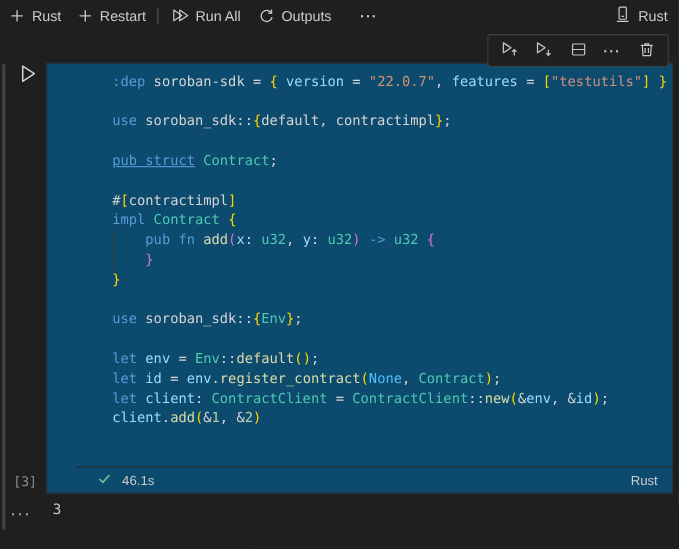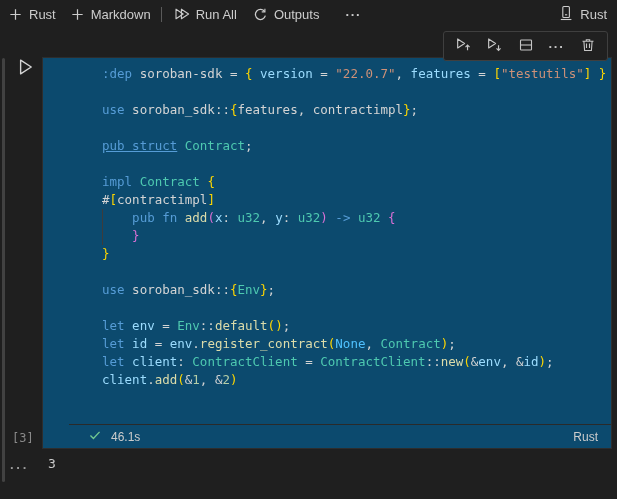--- a/index.html
+++ b/index.html
@@ -61,21 +61,21 @@
         </svg>
       </span>
     <span>Rust</span>
   </div>
   <div class="tb-btn ml14">
     <span>
         <svg width="15" height="15" viewBox="0 0 16 16">
           <path d="M8 2.5v11M2.5 8h11" stroke="#cccccc" stroke-width="1.3" fill="none"></path>
         </svg>
       </span>
-    <span>Markdown</span>
+    <span>Restart</span>
   </div>
   <div class="tb-sep"></div>
   <div class="tb-btn">
     <span>
         <svg width="16" height="16" viewBox="0 0 16 16" fill="none" stroke="#cccccc" stroke-width="1.1">
           <path d="M2 3.2v9.6l7.2-4.8z" stroke-linejoin="round"></path>
           <path d="M7.4 3.2v9.6l7.2-4.8z" stroke-linejoin="round"></path>
         </svg>
       </span>
     <span>Run All</span>
@@ -133,26 +133,26 @@
   <span><svg width="20" height="20" viewBox="0 0 16 16" fill="none" stroke="#d4d4d4" stroke-width="1.1">
         <path d="M4.5 2.5v11l8.5-5.5z" stroke-linejoin="round"></path>
       </svg></span>
 </div>
 
 <div class="cell-frame">
   <div class="editor">
     <div>
         <div class="code-line"><span style="color: rgb(86, 156, 214);">:dep</span><span style="color: rgb(212, 212, 212);"> soroban-sdk = </span><span style="color: rgb(255, 215, 0);">{</span><span style="color: rgb(212, 212, 212);"> </span><span style="color: rgb(156, 220, 254);">version</span><span style="color: rgb(212, 212, 212);"> = </span><span style="color: rgb(206, 145, 120);">"22.0.7"</span><span style="color: rgb(212, 212, 212);">, </span><span style="color: rgb(156, 220, 254);">features</span><span style="color: rgb(212, 212, 212);"> = </span><span style="color: rgb(255, 215, 0);">[</span><span style="color: rgb(206, 145, 120);">"testutils"</span><span style="color: rgb(255, 215, 0);">]</span><span style="color: rgb(212, 212, 212);"> </span><span style="color: rgb(255, 215, 0);">}</span></div>
         <div class="code-line"></div>
-        <div class="code-line"><span style="color: rgb(86, 156, 214);">use</span><span style="color: rgb(212, 212, 212);"> soroban_sdk::</span><span style="color: rgb(255, 215, 0);">{</span><span style="color: rgb(212, 212, 212);">features, contractimpl</span><span style="color: rgb(255, 215, 0);">}</span><span style="color: rgb(212, 212, 212);">;</span></div>
+        <div class="code-line"><span style="color: rgb(86, 156, 214);">use</span><span style="color: rgb(212, 212, 212);"> soroban_sdk::</span><span style="color: rgb(255, 215, 0);">{</span><span style="color: rgb(212, 212, 212);">default, contractimpl</span><span style="color: rgb(255, 215, 0);">}</span><span style="color: rgb(212, 212, 212);">;</span></div>
         <div class="code-line"></div>
         <div class="code-line"><span style="color: rgb(86, 156, 214); text-decoration: underline;">pub struct</span><span style="color: rgb(212, 212, 212);"> </span><span style="color: rgb(78, 201, 176);">Contract</span><span style="color: rgb(212, 212, 212);">;</span></div>
         <div class="code-line"></div>
+        <div class="code-line"><span style="color: rgb(212, 212, 212);">#</span><span style="color: rgb(255, 215, 0);">[</span><span style="color: rgb(212, 212, 212);">contractimpl</span><span style="color: rgb(255, 215, 0);">]</span></div>
         <div class="code-line"><span style="color: rgb(86, 156, 214);">impl</span><span style="color: rgb(212, 212, 212);"> </span><span style="color: rgb(78, 201, 176);">Contract</span><span style="color: rgb(212, 212, 212);"> </span><span style="color: rgb(255, 215, 0);">{</span></div>
-        <div class="code-line"><span style="color: rgb(212, 212, 212);">#</span><span style="color: rgb(255, 215, 0);">[</span><span style="color: rgb(212, 212, 212);">contractimpl</span><span style="color: rgb(255, 215, 0);">]</span></div>
         <div class="code-line"><span class="indent-guide" style="left: 0ch;"></span><span style="color: rgb(212, 212, 212);">    </span><span style="color: rgb(86, 156, 214);">pub fn</span><span style="color: rgb(212, 212, 212);"> </span><span style="color: rgb(220, 220, 170);">add</span><span style="color: rgb(218, 112, 214);">(</span><span style="color: rgb(156, 220, 254);">x</span><span style="color: rgb(212, 212, 212);">: </span><span style="color: rgb(78, 201, 176);">u32</span><span style="color: rgb(212, 212, 212);">, </span><span style="color: rgb(156, 220, 254);">y</span><span style="color: rgb(212, 212, 212);">: </span><span style="color: rgb(78, 201, 176);">u32</span><span style="color: rgb(218, 112, 214);">)</span><span style="color: rgb(86, 156, 214);"> -&gt; </span><span style="color: rgb(78, 201, 176);">u32</span><span style="color: rgb(212, 212, 212);"> </span><span style="color: rgb(218, 112, 214);">{</span></div>
         <div class="code-line"><span class="indent-guide" style="left: 0ch;"></span><span style="color: rgb(212, 212, 212);">    </span><span style="color: rgb(218, 112, 214);">}</span></div>
         <div class="code-line"><span style="color: rgb(255, 215, 0);">}</span></div>
         <div class="code-line"></div>
         <div class="code-line"><span style="color: rgb(86, 156, 214);">use</span><span style="color: rgb(212, 212, 212);"> soroban_sdk::</span><span style="color: rgb(255, 215, 0);">{</span><span style="color: rgb(78, 201, 176);">Env</span><span style="color: rgb(255, 215, 0);">}</span><span style="color: rgb(212, 212, 212);">;</span></div>
         <div class="code-line"></div>
         <div class="code-line"><span style="color: rgb(86, 156, 214);">let</span><span style="color: rgb(212, 212, 212);"> </span><span style="color: rgb(156, 220, 254);">env</span><span style="color: rgb(212, 212, 212);"> = </span><span style="color: rgb(78, 201, 176);">Env</span><span style="color: rgb(212, 212, 212);">::</span><span style="color: rgb(220, 220, 170);">default</span><span style="color: rgb(255, 215, 0);">(</span><span style="color: rgb(255, 215, 0);">)</span><span style="color: rgb(212, 212, 212);">;</span></div>
         <div class="code-line"><span style="color: rgb(86, 156, 214);">let</span><span style="color: rgb(212, 212, 212);"> </span><span style="color: rgb(156, 220, 254);">id</span><span style="color: rgb(212, 212, 212);"> = </span><span style="color: rgb(156, 220, 254);">env</span><span style="color: rgb(212, 212, 212);">.</span><span style="color: rgb(220, 220, 170);">register_contract</span><span style="color: rgb(255, 215, 0);">(</span><span style="color: rgb(79, 193, 255);">None</span><span style="color: rgb(212, 212, 212);">, </span><span style="color: rgb(78, 201, 176);">Contract</span><span style="color: rgb(255, 215, 0);">)</span><span style="color: rgb(212, 212, 212);">;</span></div>
         <div class="code-line"><span style="color: rgb(86, 156, 214);">let</span><span style="color: rgb(212, 212, 212);"> </span><span style="color: rgb(156, 220, 254);">client</span><span style="color: rgb(212, 212, 212);">: </span><span style="color: rgb(78, 201, 176);">ContractClient</span><span style="color: rgb(212, 212, 212);"> = </span><span style="color: rgb(78, 201, 176);">ContractClient</span><span style="color: rgb(212, 212, 212);">::</span><span style="color: rgb(220, 220, 170);">new</span><span style="color: rgb(255, 215, 0);">(</span><span style="color: rgb(212, 212, 212);">&amp;</span><span style="color: rgb(156, 220, 254);">env</span><span style="color: rgb(212, 212, 212);">, &amp;</span><span style="color: rgb(156, 220, 254);">id</span><span style="color: rgb(255, 215, 0);">)</span><span style="color: rgb(212, 212, 212);">;</span></div>
         <div class="code-line"><span style="color: rgb(156, 220, 254);">client</span><span style="color: rgb(212, 212, 212);">.</span><span style="color: rgb(220, 220, 170);">add</span><span style="color: rgb(255, 215, 0);">(</span><span style="color: rgb(212, 212, 212);">&amp;</span><span style="color: rgb(181, 206, 168);">1</span><span style="color: rgb(212, 212, 212);">, &amp;</span><span style="color: rgb(181, 206, 168);">2</span><span style="color: rgb(255, 215, 0);">)</span></div>

